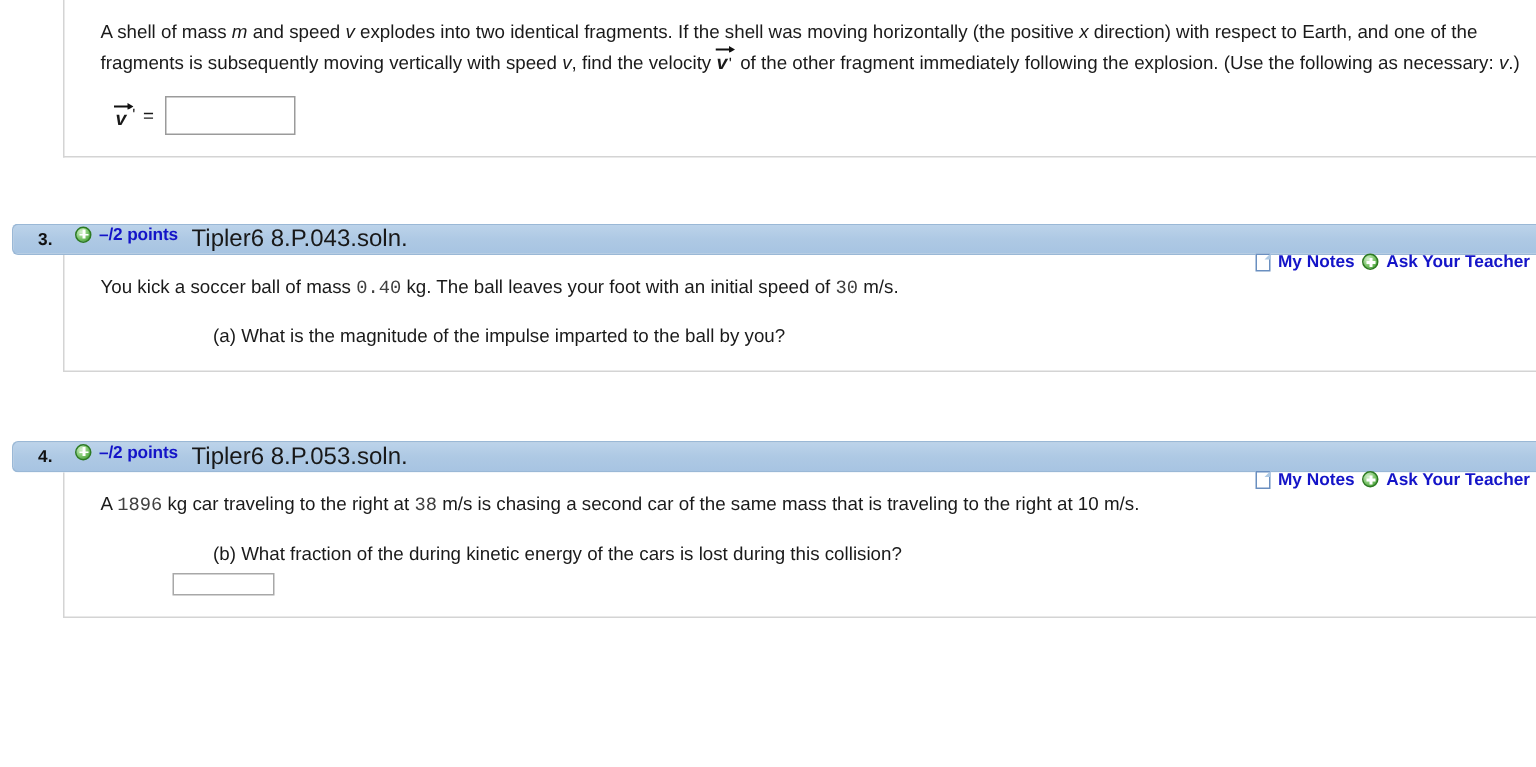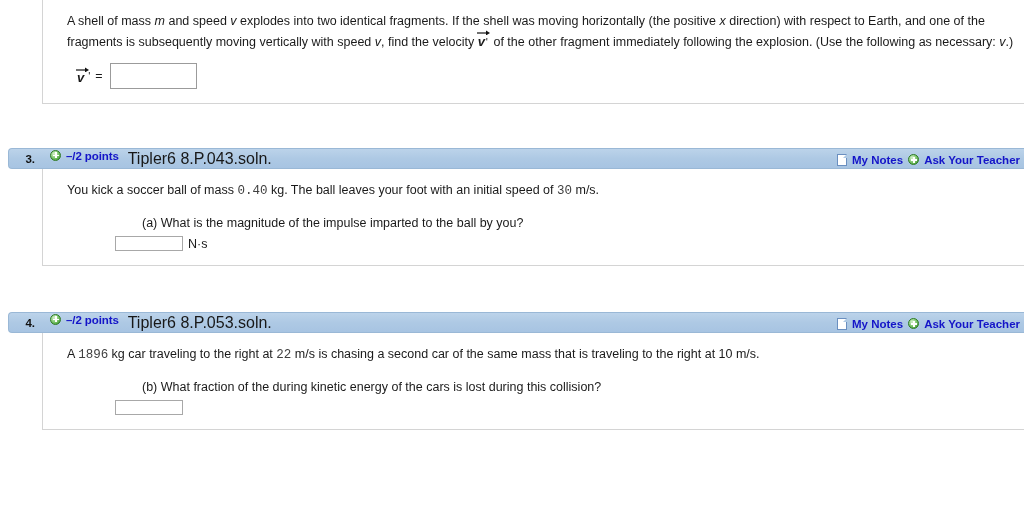--- a/index.html
+++ b/index.html
@@ -46,21 +46,21 @@
   }
   .qheader-left {
     display: flex;
     align-items: flex-start;
     margin-left: 15px;
     gap: 5px;
   }
   .qheader-right {
     position: absolute;
     right: 2px;
-    top: 0;
+    top: 14px;
     height: 21px;
     display: flex;
     align-items: center;
     gap: 5px;
   }
   .pts {
     color: #1414c8;
     font-weight: bold;
     font-size: 11.5px;
     letter-spacing: -0.1px;
@@ -239,45 +239,41 @@
           <span class="page-icon"></span>
           <a class="notes-link">My Notes</a>
           <span class="plus-icon"></span>
           <a class="teacher-link">Ask Your Teacher</a>
         </span>
       </div>
       <div class="qbody">
         <div class="stem"><span>You kick a soccer ball of mass </span><span class="num-red">0.40</span><span> kg. The ball leaves your foot with an initial speed of </span><span class="num-red">30</span><span> m/s.</span></div>
         <div class="part">
           <div class="part-q"><span>(a) What is the magnitude of the impulse imparted to the ball by you?</span></div>
-          <div class="answer-row">
-            <input class="ansbox" type="text" value="" style="">
-            <span class="unit">N·s</span>
-          </div>
         </div>
       </div>
     </div>
     <div class="gap-md"></div>
     <div class="qblock">
       <div class="qheader">
         <span class="qnum">4.</span>
         <span class="qheader-left">
           <span class="plus-icon"></span>
           <span class="pts">–/2 points</span>
           <span class="qcode">Tipler6 8.P.053.soln.</span>
         </span>
         <span class="qheader-right">
           <span class="page-icon"></span>
           <a class="notes-link">My Notes</a>
           <span class="plus-icon"></span>
           <a class="teacher-link">Ask Your Teacher</a>
         </span>
       </div>
       <div class="qbody">
-        <div class="stem"><span>A </span><span class="num-red">1896</span><span> kg car traveling to the right at </span><span class="num-red">22</span><span> m/s is chasing a second car of the same mass that is traveling to the right at 10 m/s.</span></div>
+        <div class="stem"><span>A </span><span class="num-red">1896</span><span> kg car traveling to the right at </span><span class="num-red">38</span><span> m/s is chasing a second car of the same mass that is traveling to the right at 10 m/s.</span></div>
         <div class="part">
           <div class="part-q"><span>(b) What fraction of the during kinetic energy of the cars is lost during this collision?</span></div>
           <div class="answer-row">
             <input class="ansbox" type="text" value="" style="">
           </div>
         </div>
       </div>
     </div>
   </div>
 

